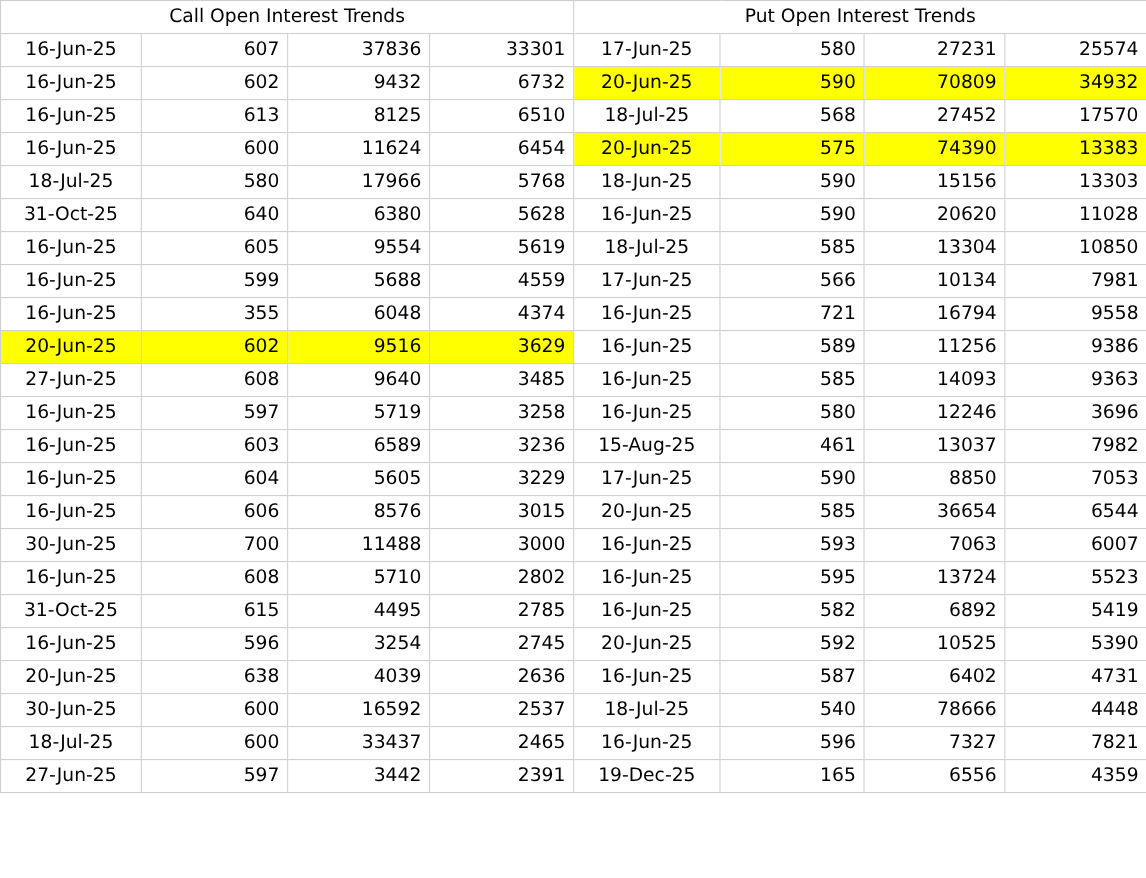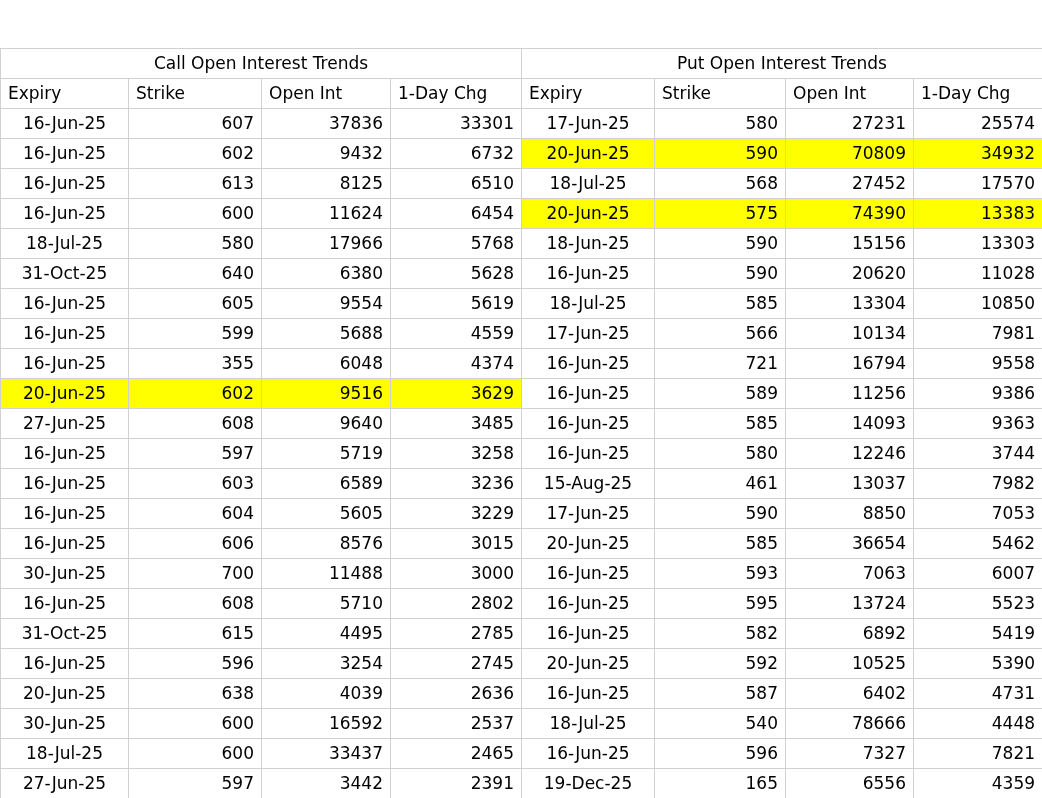--- a/index.html
+++ b/index.html
@@ -11,21 +11,20 @@
     width: 1042px;
     height: 798px;
     font-family: "DejaVu Sans", sans-serif;
     color: #000000;
     overflow: hidden;
   }
   table.sheet {
     border-collapse: collapse;
     table-layout: fixed;
     width: 1042px;
-    margin-top: 48px;
   }
   table.sheet td, table.sheet th {
     border: 1px solid #d0d0d0;
     font-weight: normal;
     font-size: 17px;
     line-height: 1;
     padding: 6px 7px;
     height: 20px;
     box-sizing: border-box;
     white-space: nowrap;
@@ -71,30 +70,20 @@
     <col class="p-expiry">
       <col class="p-strike">
       <col class="p-oi">
       <col class="p-chg">
   </colgroup>
   <tbody>
     <tr>
       <td class="title-cell" colspan="4">Call Open Interest Trends</td>
       <td class="title-cell" colspan="4">Put Open Interest Trends</td>
     </tr>
-    <tr>
-      <td class="hdr">Expiry</td>
-      <td class="hdr">Strike</td>
-      <td class="hdr">Open Int</td>
-      <td class="hdr">1-Day Chg</td>
-      <td class="hdr">Expiry</td>
-      <td class="hdr">Strike</td>
-      <td class="hdr">Open Int</td>
-      <td class="hdr">1-Day Chg</td>
-    </tr>
   </tbody>
   <tbody id="rows-body">
       <tr>
         <td class="txt">16-Jun-25</td>
         <td class="num">607</td>
         <td class="num">37836</td>
         <td class="num">33301</td>
         <td class="txt">17-Jun-25</td>
         <td class="num">580</td>
         <td class="num">27231</td>
@@ -201,21 +190,21 @@
         <td class="num">9363</td>
       </tr>
       <tr>
         <td class="txt">16-Jun-25</td>
         <td class="num">597</td>
         <td class="num">5719</td>
         <td class="num">3258</td>
         <td class="txt">16-Jun-25</td>
         <td class="num">580</td>
         <td class="num">12246</td>
-        <td class="num">3744</td>
+        <td class="num">3696</td>
       </tr>
       <tr>
         <td class="txt">16-Jun-25</td>
         <td class="num">603</td>
         <td class="num">6589</td>
         <td class="num">3236</td>
         <td class="txt">15-Aug-25</td>
         <td class="num">461</td>
         <td class="num">13037</td>
         <td class="num">7982</td>
@@ -231,21 +220,21 @@
         <td class="num">7053</td>
       </tr>
       <tr>
         <td class="txt">16-Jun-25</td>
         <td class="num">606</td>
         <td class="num">8576</td>
         <td class="num">3015</td>
         <td class="txt">20-Jun-25</td>
         <td class="num">585</td>
         <td class="num">36654</td>
-        <td class="num">5462</td>
+        <td class="num">6544</td>
       </tr>
       <tr>
         <td class="txt">30-Jun-25</td>
         <td class="num">700</td>
         <td class="num">11488</td>
         <td class="num">3000</td>
         <td class="txt">16-Jun-25</td>
         <td class="num">593</td>
         <td class="num">7063</td>
         <td class="num">6007</td>

